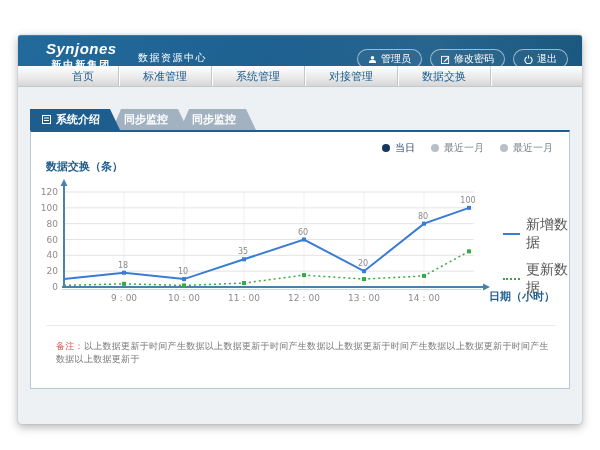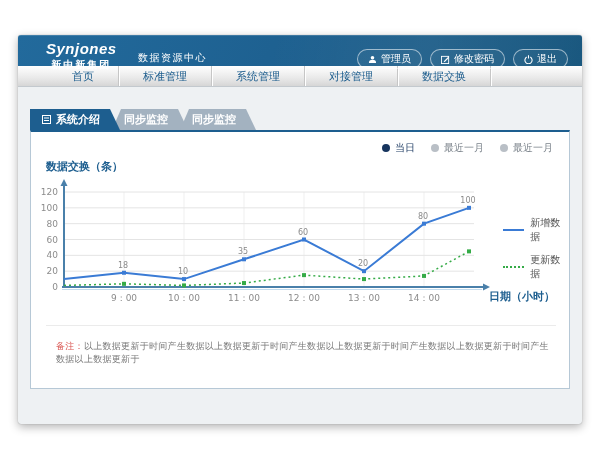--- a/index.html
+++ b/index.html
@@ -72,21 +72,21 @@
   .radio-option.selected .radio-dot{ background:#17355e; }
 
   .chart-title{ position:absolute; left:15px; top:27px; font-size:11px; font-weight:bold; color:#1d5e8f; }
   .x-axis-title{ position:absolute; left:458px; top:157px; font-size:11px; font-weight:bold; color:#1d5e8f; }
 
   #chart-svg{ position:absolute; left:10px; top:45px; font-family:"DejaVu Sans","Liberation Sans",sans-serif; }
 
   .legend{ position:absolute; left:472px; top:84px; display:flex; flex-direction:column; gap:9px; }
   .legend-row{ display:flex; align-items:center; gap:6px; }
   .legend-line{ width:22px; height:0; }
-  .legend-label{ font-size:10px; color:#555; }
+  .legend-label{ font-size:14px; color:#555; }
 
   .note-divider{ position:absolute; left:15px; top:193px; width:510px; border-top:1px solid #ebebeb; }
   .note{ position:absolute; left:25px; top:208px; width:495px; font-size:9px; color:#777; letter-spacing:.3px; }
   .note-prefix{ color:#d9534f; }
 </style>
 </head>
 <body>
 
 <div class="app-window">
 

